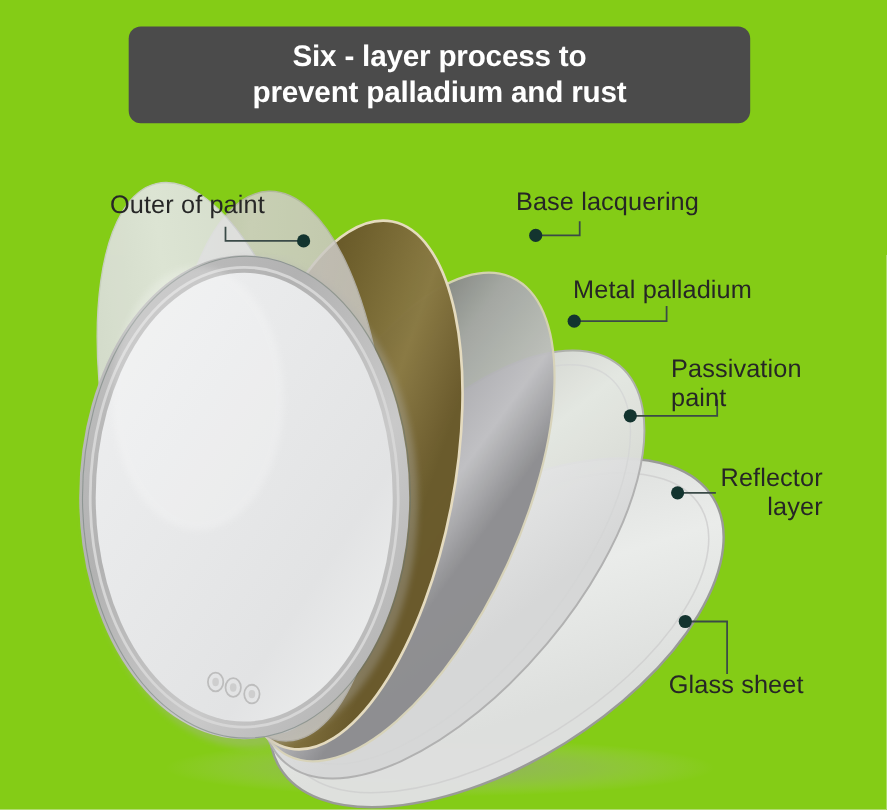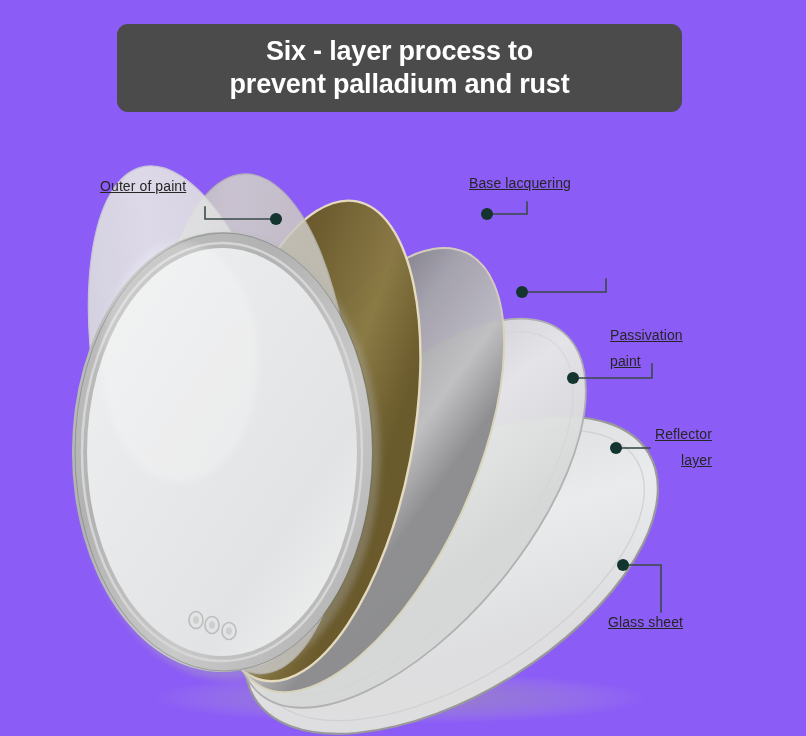--- a/index.html
+++ b/index.html
@@ -11,21 +11,21 @@
     width: 806px;
     height: 736px;
     background: #f2f2f2;
     font-family: "Liberation Sans", "DejaVu Sans", sans-serif;
     overflow: hidden;
   }
   #stage {
     position: relative;
     width: 806px;
     height: 736px;
-    background: #8b5cf6;
+    background: #84cc16;
   }
 
   
   #title-banner {
     position: absolute;
     left: 117px;
     top: 24px;
     width: 565px;
     height: 88px;
     background: #4b4b4b;
@@ -56,26 +56,25 @@
     height: 624px;
   }
   #illustration svg {
     display: block;
   }
 
   
   .callout-label {
     position: absolute;
     color: #262626;
-    font-size: 14px;
+    font-size: 23px;
     line-height: 26px;
     font-weight: 400;
     white-space: pre-line;
     letter-spacing: 0.1px;
-    text-decoration: underline;
   }
   #label-outer-of-paint   { left: 100px; top: 173px; }
   #label-base-lacquering  { left: 469px; top: 170px; }
   #label-metal-palladium  { left: 521px; top: 250px; }
   #label-passivation      { left: 610px; top: 322px; }
   #label-reflector        { left: 655px; top: 421px; text-align: right; }
   #label-glass-sheet      { left: 608px; top: 609px; text-align: center; }
 </style>
 </head>
 <body>
@@ -228,20 +227,21 @@
         <circle cx="616" cy="336" r="6"></circle>
         <circle cx="623" cy="453" r="6"></circle>
       </g>
     </svg>
   </div>
 
   <div class="callout-label" id="label-outer-of-paint">Outer of paint</div>
 
   <div class="callout-label" id="label-base-lacquering">Base lacquering</div>
 
+  <div class="callout-label" id="label-metal-palladium">Metal palladium</div>
 
   <div class="callout-label" id="label-passivation">Passivation
 paint</div>
 
   <div class="callout-label" id="label-reflector">Reflector
 layer</div>
 
   <div class="callout-label" id="label-glass-sheet">Glass sheet</div>
 
 </div>

